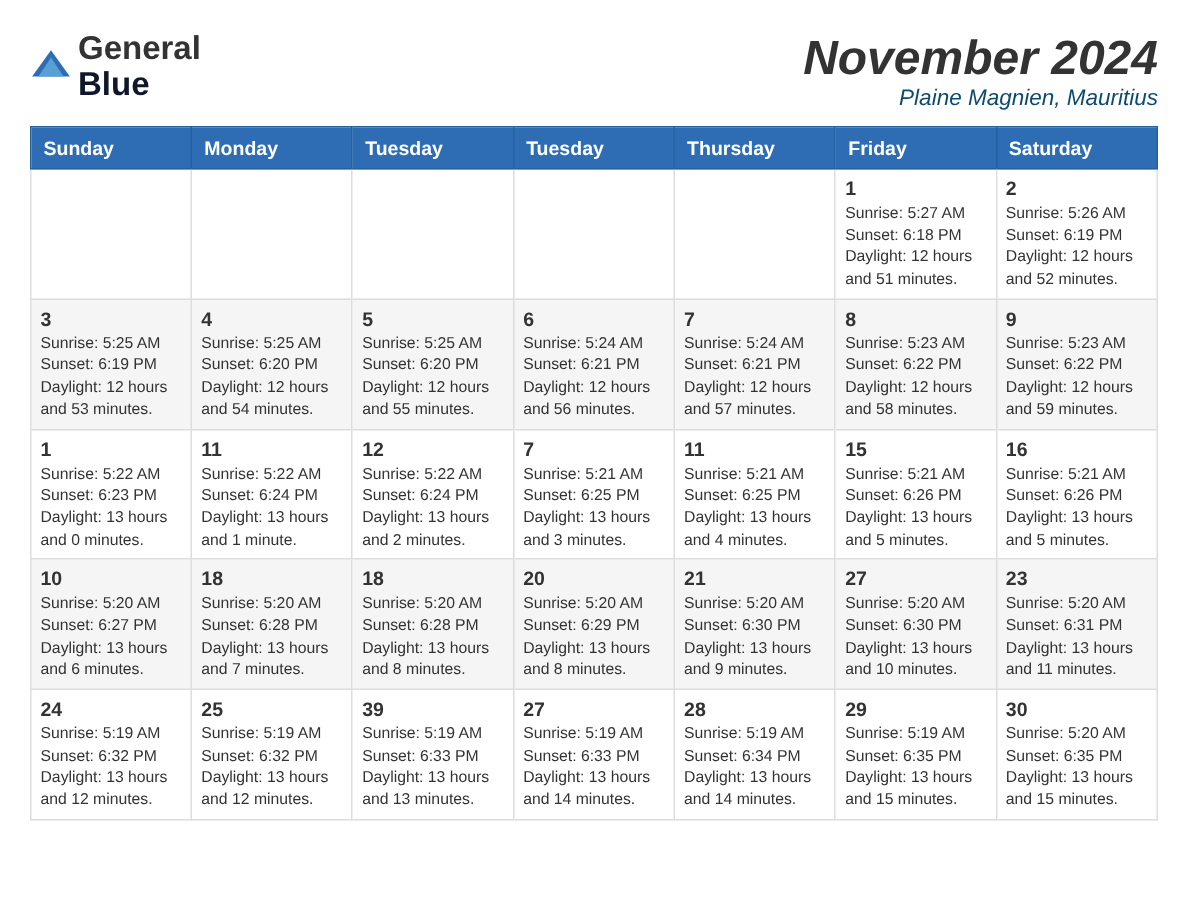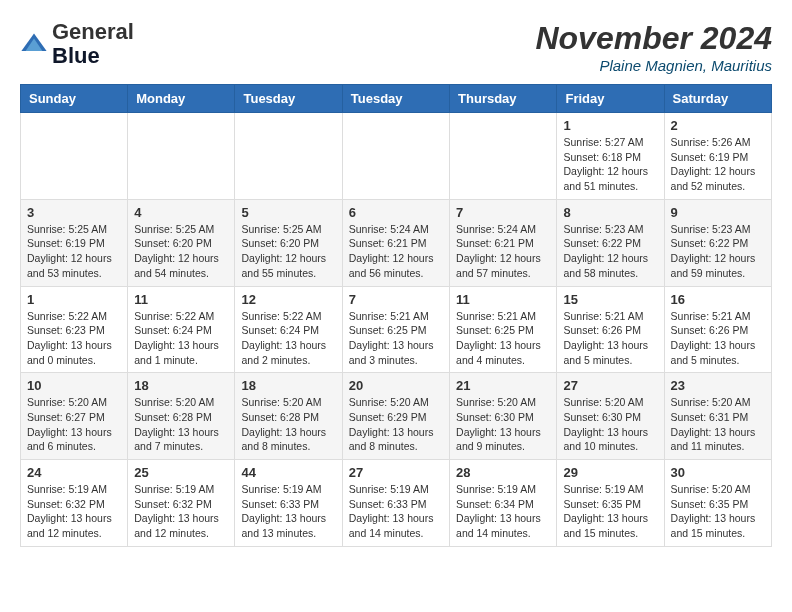--- a/index.html
+++ b/index.html
@@ -229,21 +229,21 @@
       <tr>
         <td>
           <span class="day-number">24</span>
           <div class="day-info">Sunrise: 5:19 AM<br>Sunset: 6:32 PM<br>Daylight: 13 hours and 12 minutes.</div>
         </td>
         <td>
           <span class="day-number">25</span>
           <div class="day-info">Sunrise: 5:19 AM<br>Sunset: 6:32 PM<br>Daylight: 13 hours and 12 minutes.</div>
         </td>
         <td>
-          <span class="day-number">44</span>
+          <span class="day-number">39</span>
           <div class="day-info">Sunrise: 5:19 AM<br>Sunset: 6:33 PM<br>Daylight: 13 hours and 13 minutes.</div>
         </td>
         <td>
           <span class="day-number">27</span>
           <div class="day-info">Sunrise: 5:19 AM<br>Sunset: 6:33 PM<br>Daylight: 13 hours and 14 minutes.</div>
         </td>
         <td>
           <span class="day-number">28</span>
           <div class="day-info">Sunrise: 5:19 AM<br>Sunset: 6:34 PM<br>Daylight: 13 hours and 14 minutes.</div>
         </td>

